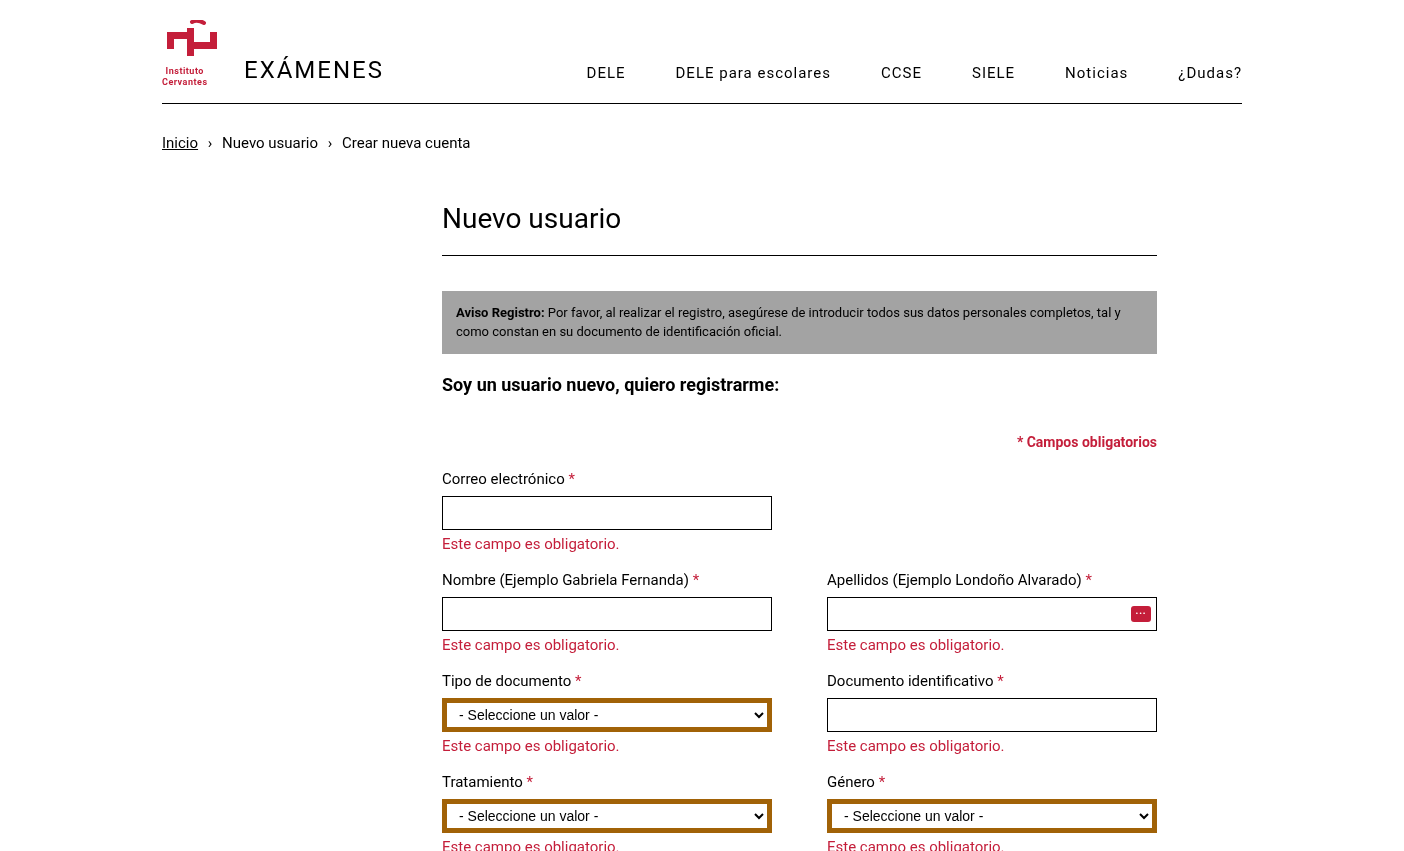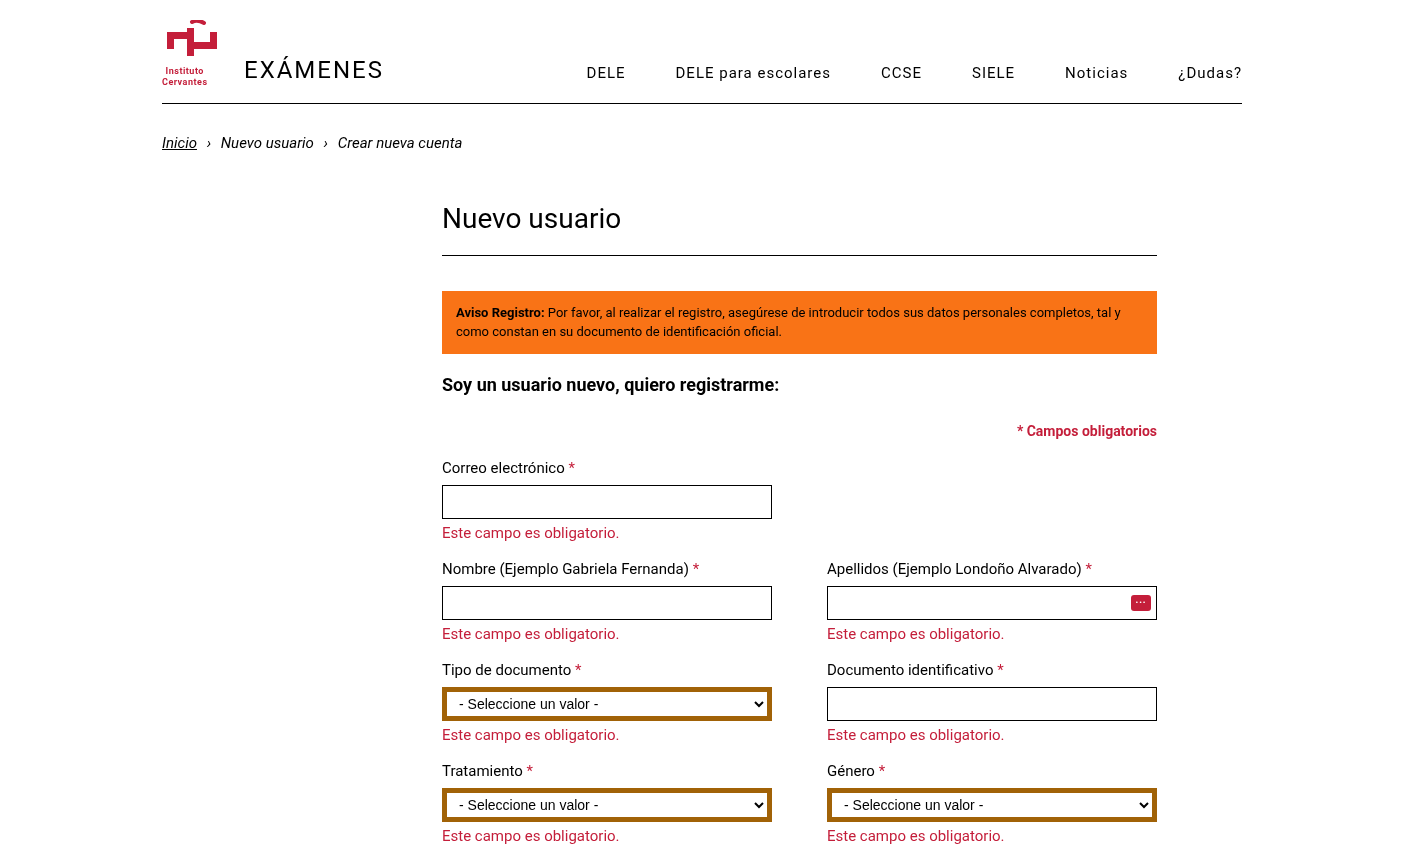--- a/index.html
+++ b/index.html
@@ -62,21 +62,20 @@
       text-decoration: none;
       font-size: 15px;
       letter-spacing: 1px;
       cursor: pointer;
     }
     .breadcrumb {
       max-width: 1080px;
       margin: 0 auto;
       padding: 30px 0 0 0;
       font-size: 15px;
-      font-style: italic;
     }
     .breadcrumb a {
       color: #000;
       text-decoration: underline;
     }
     .breadcrumb span.sep {
       margin: 0 6px;
     }
     .content {
       max-width: 715px;
@@ -85,33 +84,33 @@
       padding-top: 50px;
     }
     .page-title {
       font-size: 28px;
       font-weight: 400;
       padding-bottom: 20px;
       border-bottom: 1px solid #000;
       margin-bottom: 35px;
     }
     .notice {
-      background: #f97316;
+      background: #a3a3a3;
       padding: 12px 14px;
       font-size: 13px;
       line-height: 1.5;
       margin-bottom: 20px;
     }
     .notice strong {
       font-weight: bold;
     }
     .subtitle {
       font-size: 18px;
       font-weight: bold;
-      margin-bottom: 28px;
+      margin-bottom: 39px;
     }
     .required-note {
       text-align: right;
       color: #c41e3a;
       font-weight: bold;
       font-size: 14px;
       margin-bottom: 20px;
     }
     .form-row {
       display: flex;

